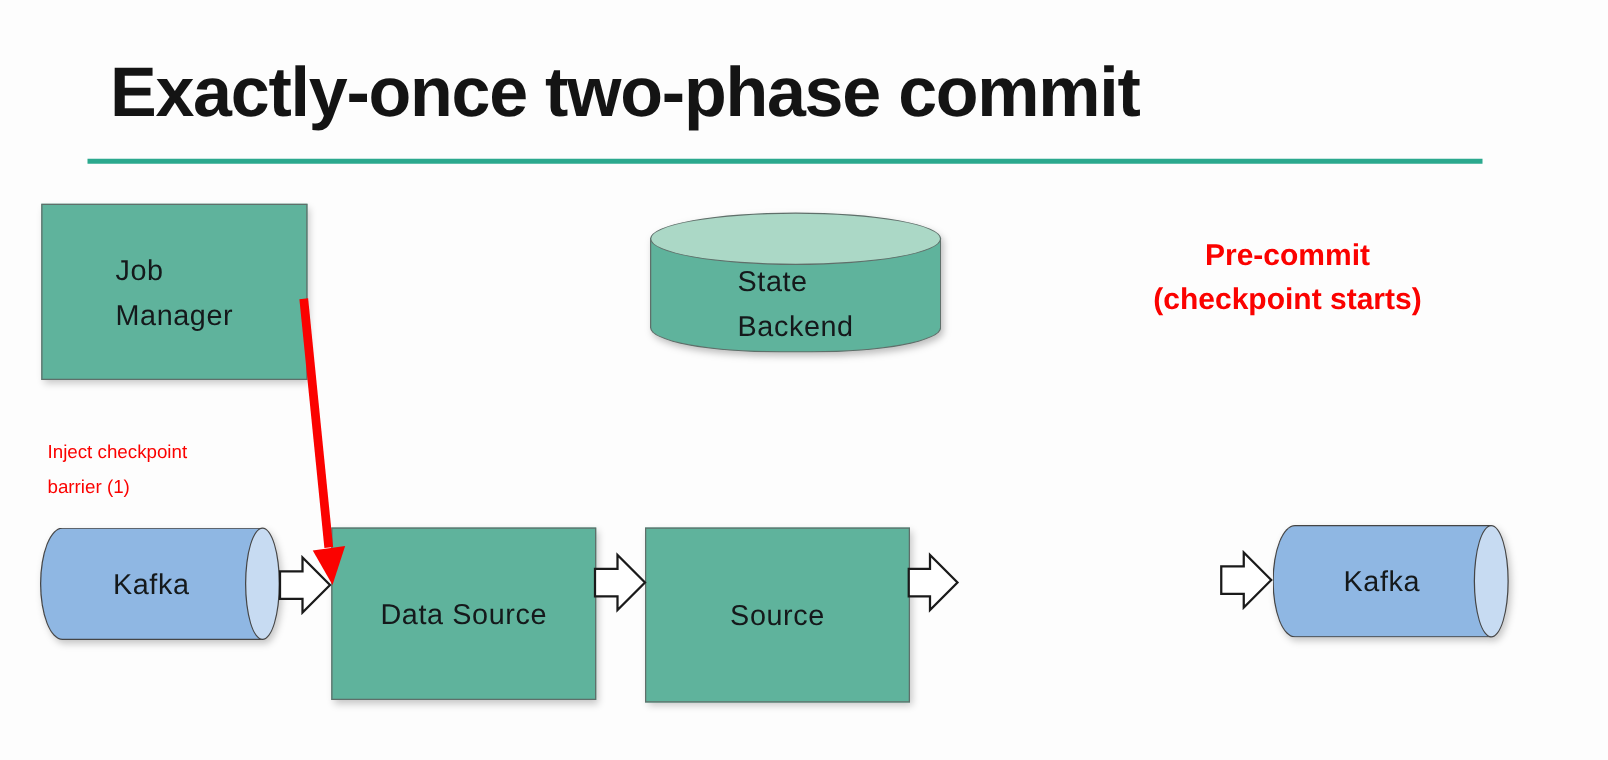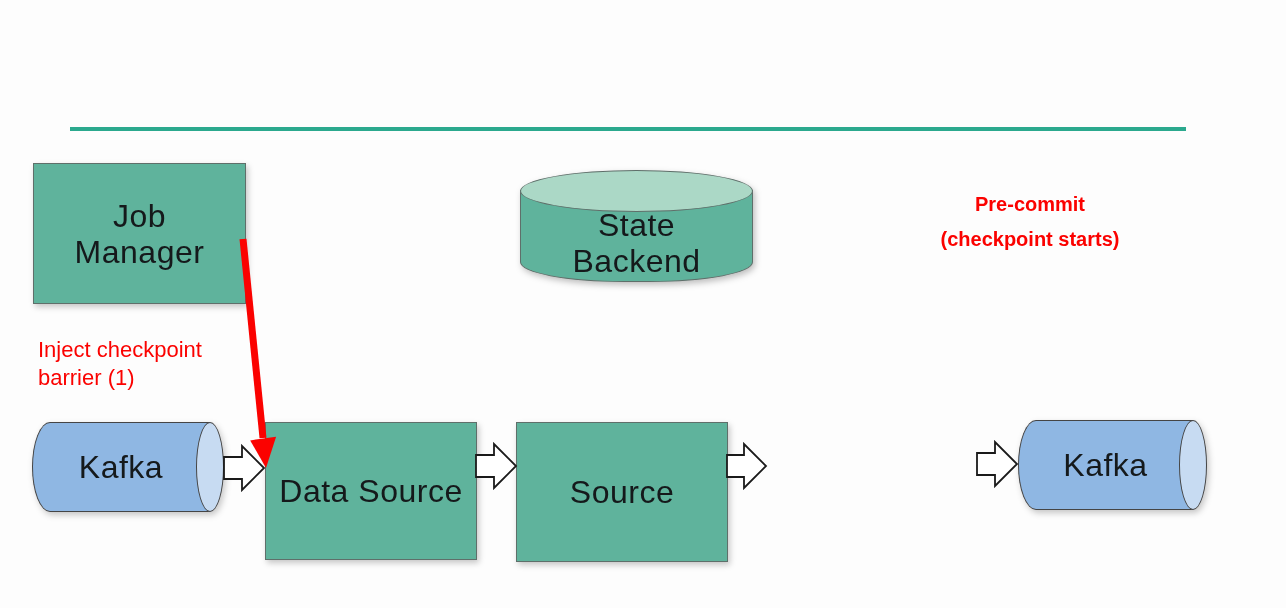--- a/index.html
+++ b/index.html
@@ -23,21 +23,21 @@
 
   
   .box{
     position:absolute;
     background:var(--node-fill,#5fb39c);
     border:1.5px solid var(--node-border,#5f6f6a);
     box-shadow:2px 3px 6px rgba(0,0,0,.22);
     display:flex;align-items:center;justify-content:center;
   }
   .box-label{
-    font-size:32px;color:#15191b;text-align:center;
+    font-size:23px;color:#15191b;
     white-space:pre-line;line-height:36px;letter-spacing:.5px;
   }
   .job-manager{left:33px;top:163px;width:211px;height:139px;}
   .data-source{left:265px;top:422px;width:210px;height:136px;}
   .window-box{left:516px;top:422px;width:210px;height:138px;}
   .data-sink{left:767px;top:422px;width:210px;height:136px;}
 
   
   .cyl-v{position:absolute;left:520px;top:170px;width:233px;height:112px;filter:drop-shadow(2px 3px 3px rgba(0,0,0,.25));}
   .cyl-v-body{
@@ -75,34 +75,35 @@
     border-radius:50%;box-sizing:border-box;
   }
   .kafka .kafka-label{
     position:absolute;left:0;right:14px;top:0;bottom:0;
     display:flex;align-items:center;justify-content:center;
   }
 
   
   .annotation{position:absolute;color:var(--annotation-red,#fb0200);white-space:pre-line;}
   .phase{left:870px;top:187px;width:320px;text-align:center;
-         font-size:20px;font-weight:bold;line-height:35px;}
-  .inject{left:38px;top:336px;font-size:22px;line-height:28px;}
+         font-size:24px;font-weight:bold;line-height:35px;}
+  .inject{left:38px;top:348px;font-size:15px;line-height:28px;}
 
   
   .overlay{position:absolute;left:0;top:0;pointer-events:none;}
   .block-arrow{fill:#ffffff;stroke:#1a1a1a;stroke-width:1.8;stroke-linejoin:miter;}
   .red-line{stroke:var(--annotation-red,#fb0200);stroke-width:7;fill:none;}
   .red-head{fill:var(--annotation-red,#fb0200);}
 </style>
 </head>
 <body>
 
 <div class="slide">
 
+  <h1 class="title">Exactly-once two-phase commit</h1>
   <div class="title-rule"></div>
 
   <div class="box job-manager">
     <span class="box-label">Job
 Manager</span>
   </div>
 
   <div class="cyl-v">
     <div class="cyl-v-body"></div>
     <div class="cyl-v-top"></div>

